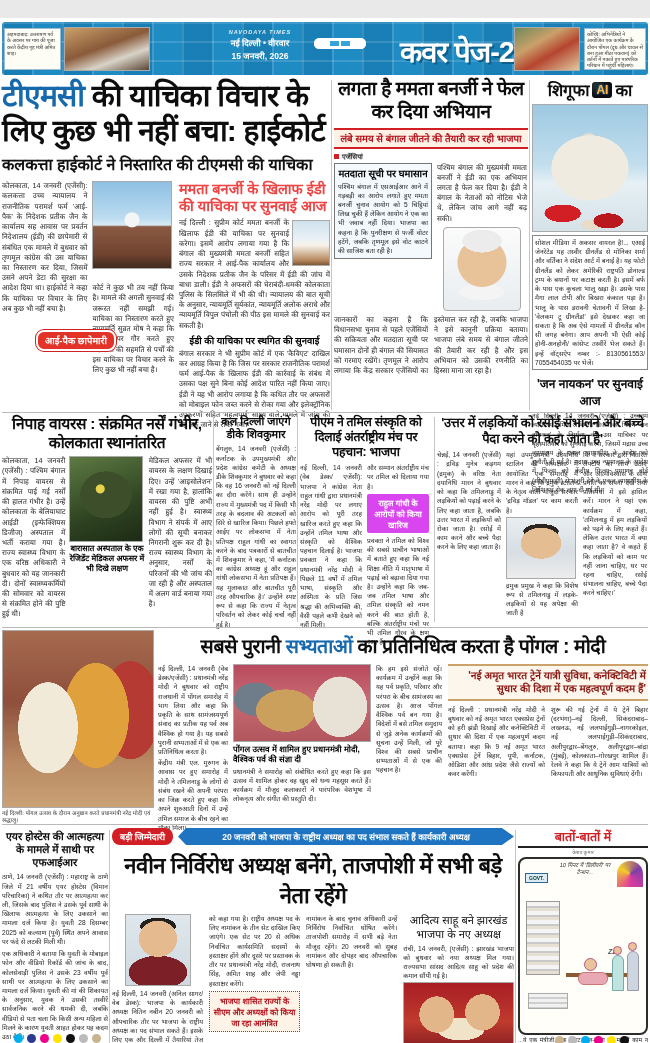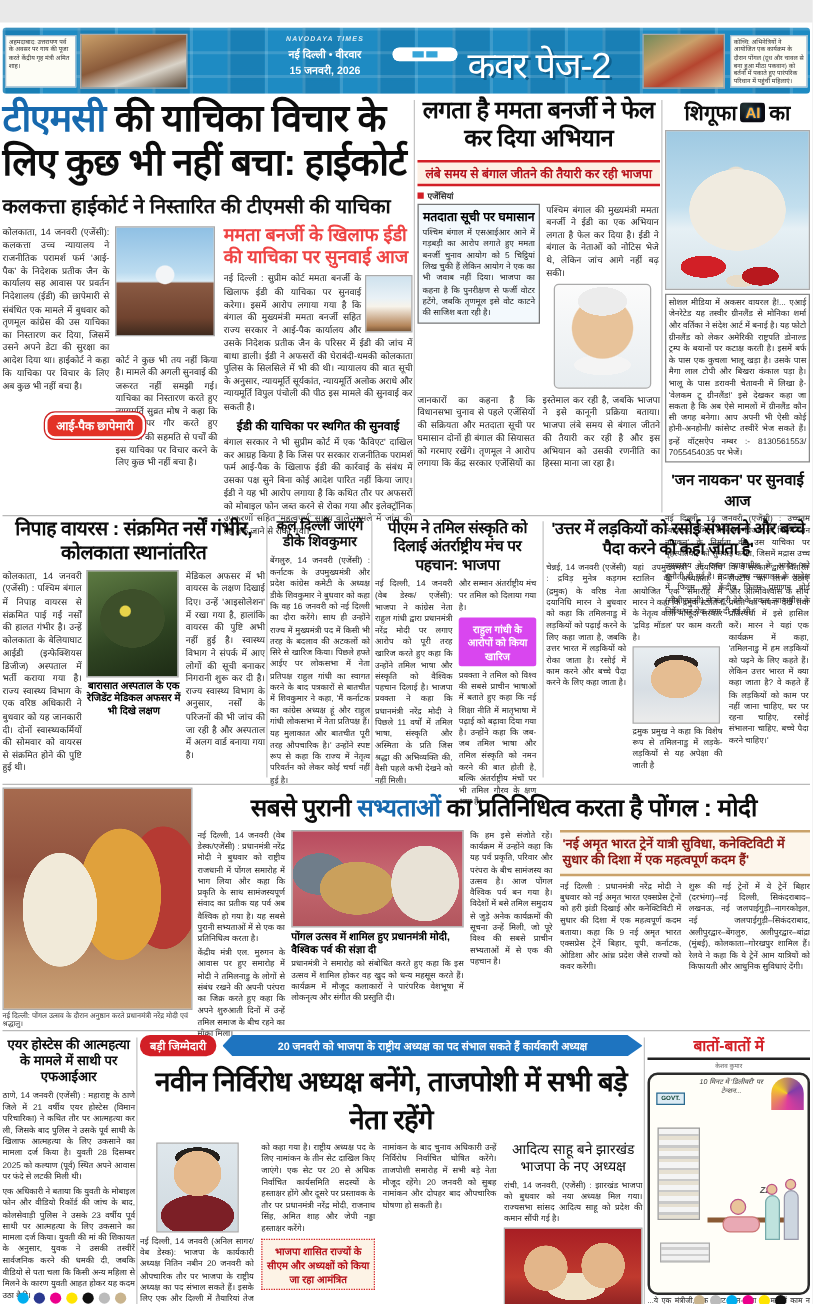--- a/index.html
+++ b/index.html
@@ -16,22 +16,22 @@
     background-size:30px 19px,30px 19px,60px 19px;border-radius:3px}
   .mast-cap{position:absolute;top:6px;width:57px;height:42px;background:#fdfdf6;border:1px solid #9bbdd4;
     font-size:5px;line-height:1.25;padding:2px;color:#333;overflow:hidden}
   .mast-photo{position:absolute;top:5px;height:44px;border:1px solid #fff}
   .mast-center{position:absolute;left:208px;top:7px;width:100px;color:#fff;text-align:center}
   .mast-paper{font-size:5.5px;font-style:italic;font-weight:700;letter-spacing:1px;opacity:.85}
   .mast-line{font-size:8.5px;font-weight:700;margin-top:2px}
   .ribbon{position:absolute;left:312px;top:16px;width:52px;height:11px;background:#fff;border-radius:6px;
     box-shadow:inset 0 0 0 2px #fff;display:flex;align-items:center;justify-content:center;gap:2px}
   .ribbon i{display:block;width:9px;height:5px;background:#35a4d8}
-  .mast-title{position:absolute;left:372px;top:9px;width:140px;text-align:left;color:#fff;
-    font-size:29px;font-weight:400;letter-spacing:-1px;text-shadow:2px 2px 0 #0e5f8d}
+  .mast-title{position:absolute;left:372px;top:9px;width:140px;text-align:right;color:#fff;
+    font-size:29px;font-weight:700;letter-spacing:-1px;text-shadow:2px 2px 0 #0e5f8d}
 
   
   .h-accent{color:#1769ae}
   .bt{font-size:7.2px;line-height:1.42;color:#1c1c1c;text-align:justify}
   .tiny{font-size:6.6px;line-height:1.4;color:#1c1c1c;text-align:justify}
   .hline{position:absolute;left:2px;right:2px;height:1px;background:#b9b9b9}
   .vline{position:absolute;width:1px;background:#c6c6c6}
   .photo{border:1px solid #aaa}
 
   
@@ -116,21 +116,21 @@
   .pongal-body{position:absolute;left:158px;top:646px;width:286px;height:162px}
   .pongal-row{display:flex;gap:5px}
   .photo-modicow{width:100%;height:78px;background:
       radial-gradient(ellipse 20% 40% at 78% 55%,#e8e2d6 0 99%,transparent 100%),
       radial-gradient(ellipse 22% 28% at 38% 60%,#caa05c 0 99%,transparent 100%),
       radial-gradient(ellipse 16% 22% at 16% 45%,#6f7d8a 0 99%,transparent 100%),
       linear-gradient(180deg,#b84a5e 0%,#c76a72 45%,#b2565e 100%)}
   .modicow-cap{font-size:8.3px;font-weight:800;text-align:left;line-height:1.25;margin-top:2px}
   .trains{position:absolute;left:448px;top:646px;width:200px;height:162px}
   .trains-h{border-top:2px solid #caa26a;border-bottom:2px solid #caa26a;background:#fdf6ec;color:#8c1a14;
-    font-size:10.3px;font-weight:800;text-align:left;padding:3px 2px;line-height:1.3}
+    font-size:10.3px;font-weight:800;text-align:right;padding:3px 2px;line-height:1.3}
   .trains-cols{column-count:2;column-gap:6px;margin-top:4px}
   .pcap{font-size:5.8px;color:#333;margin-top:2px;line-height:1.25}
 
   
   .airh{position:absolute;left:2px;top:812px;width:106px;height:200px}
   .airh-h{font-size:10.5px;font-weight:800;text-align:center;line-height:1.25;margin-bottom:3px;color:#0d0d0d}
   .bjp{position:absolute;left:112px;top:810px;width:402px;height:228px}
   .tagrow{display:flex;align-items:center;gap:5px}
   .redtag{background:#d21f26;color:#fff;font-size:9px;font-weight:800;padding:2px 8px;border-radius:8px;white-space:nowrap}
   .bluestrip{flex:1;background:#1e74c0;color:#fff;font-size:8.6px;font-weight:700;text-align:center;padding:2.5px 10px;

